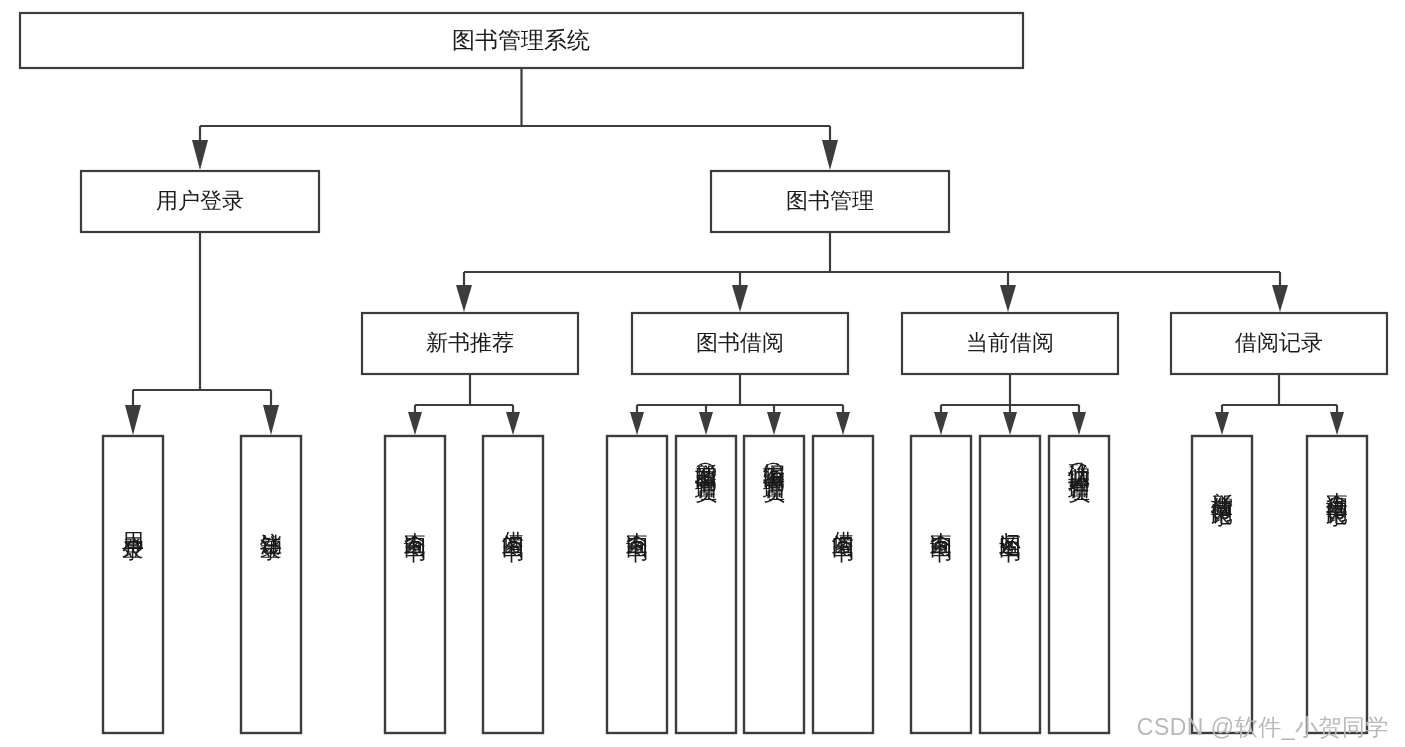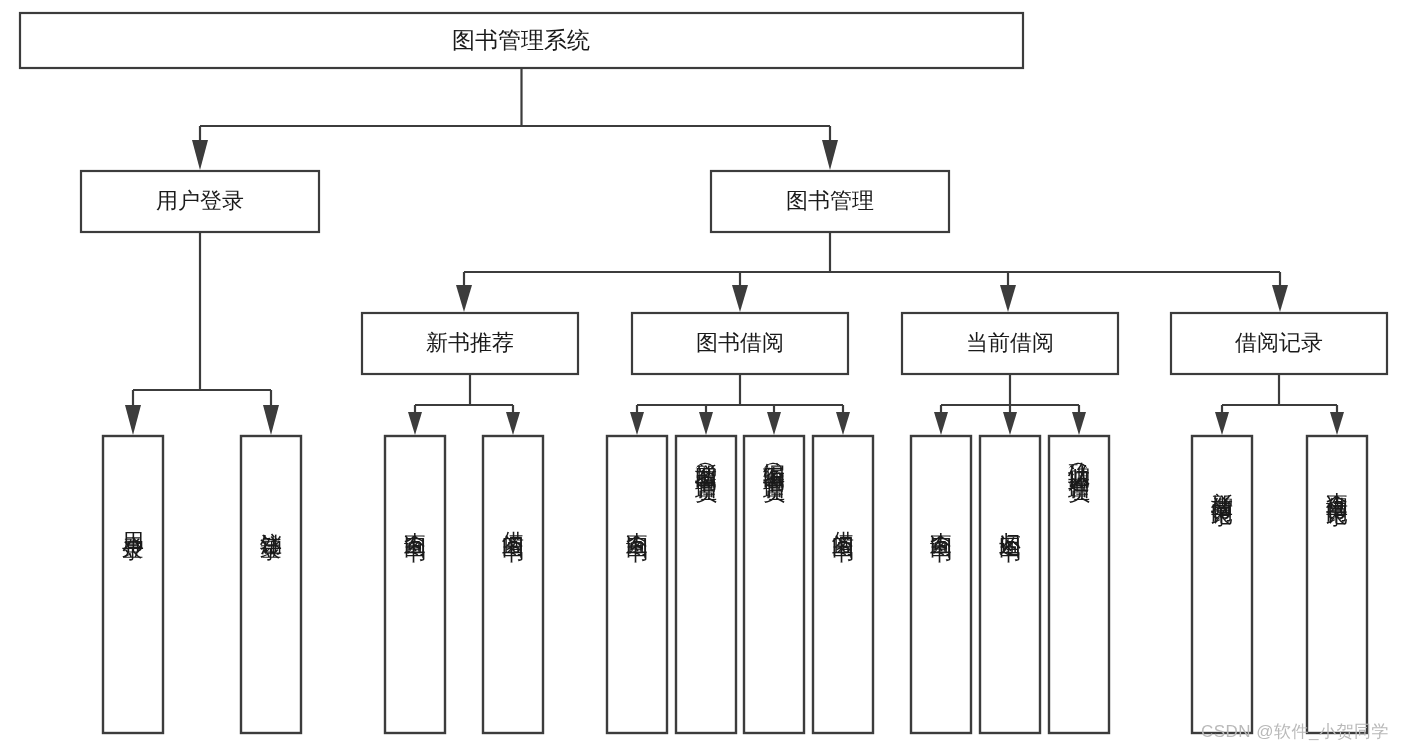--- a/index.html
+++ b/index.html
@@ -71,21 +71,21 @@
     line-height: 1.0;
     color: #1a1a1a;
     letter-spacing: 3px;
     white-space: nowrap;
   }
   .watermark {
     position: absolute;
     right: 16px;
     bottom: 4px;
     font-family: "Liberation Sans", "DejaVu Sans", sans-serif;
-    font-size: 17px;
+    font-size: 23px;
     color: #b9b9b9;
     letter-spacing: 0.5px;
     white-space: nowrap;
   }
 </style>
 </head>
 <body>
 
 <div id="diagram-root">
 

